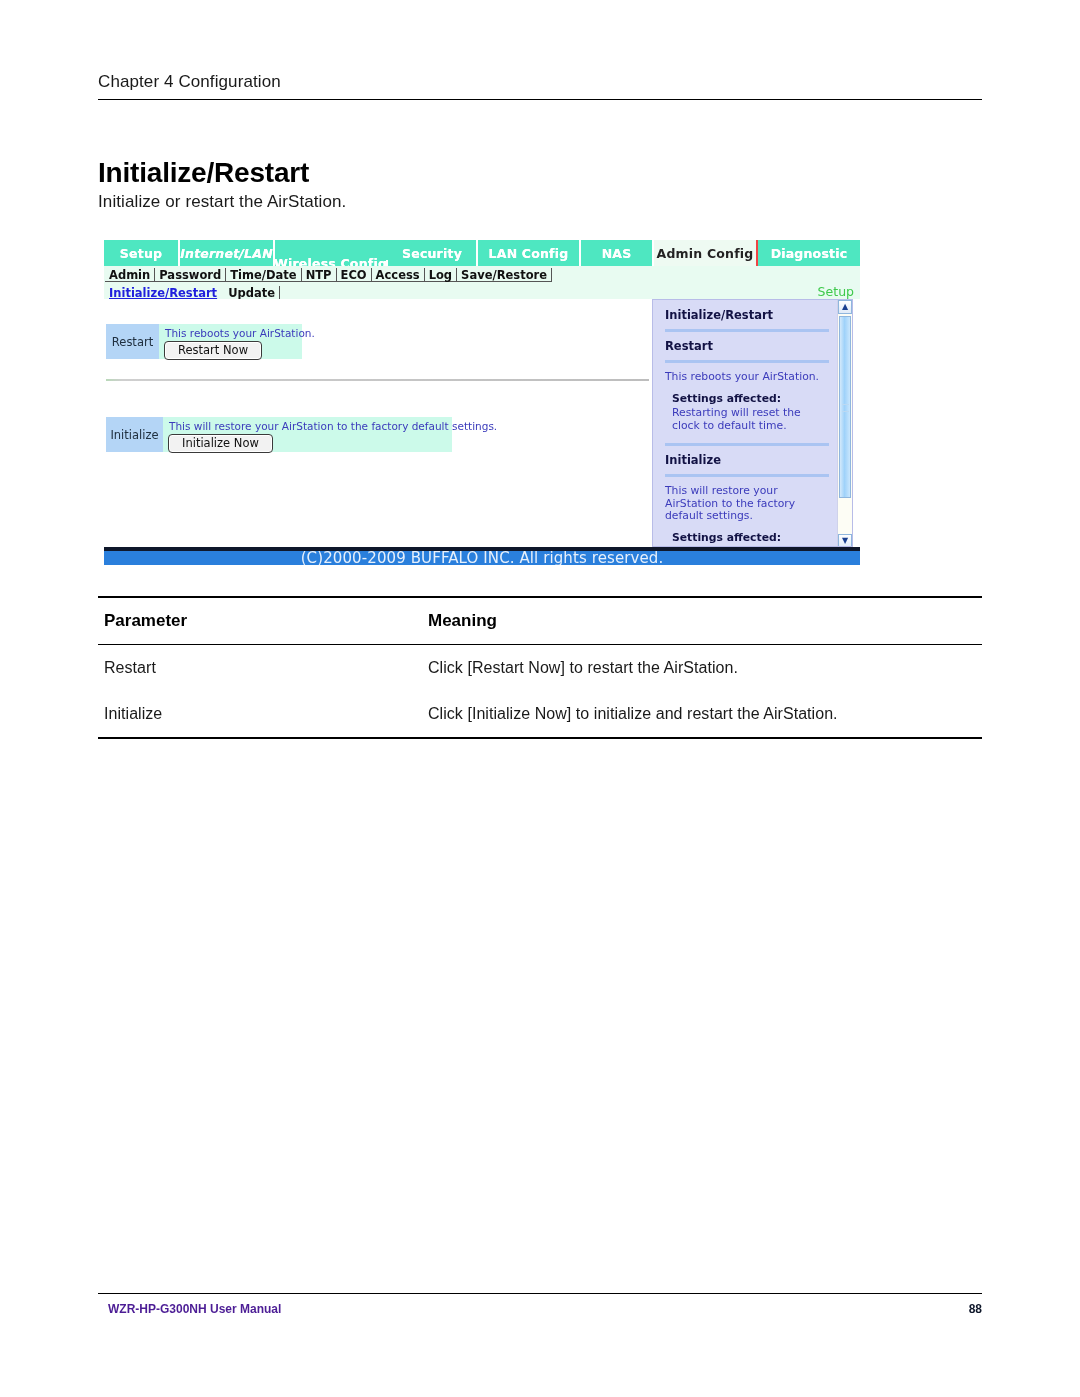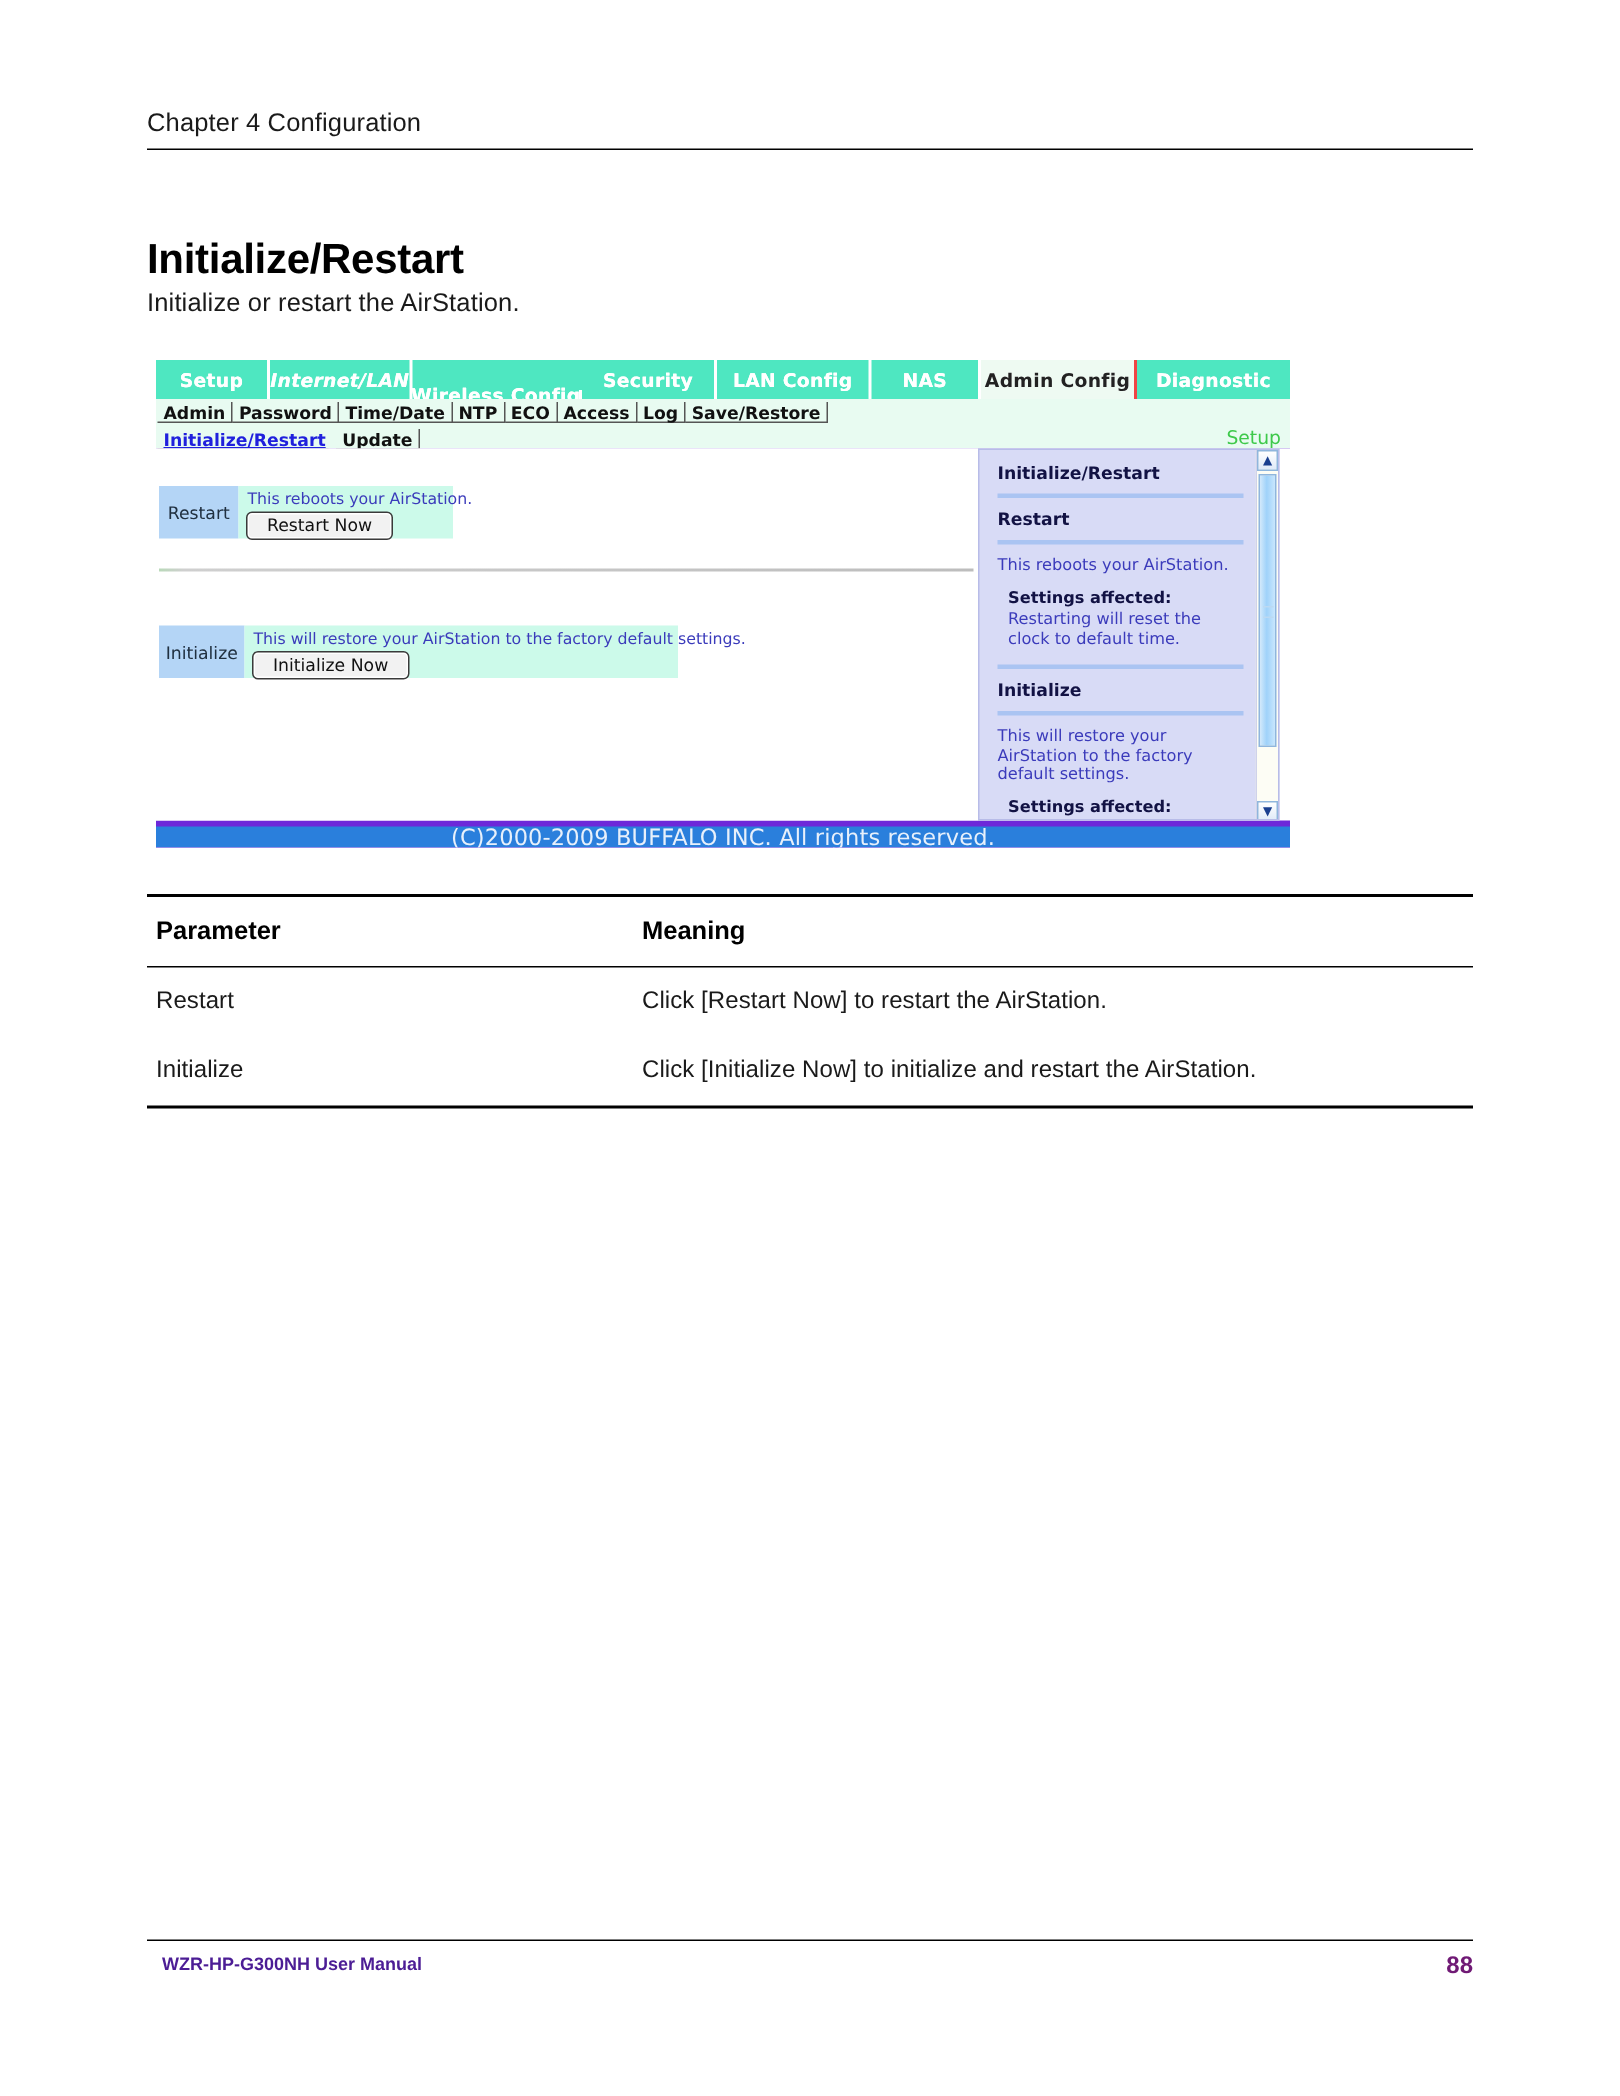--- a/index.html
+++ b/index.html
@@ -65,21 +65,21 @@
     letter-spacing: 0.1px;
   }
 
   
   .shot {
     position: absolute;
     left: 104px;
     top: 240px;
     width: 756px;
     height: 325px;
-    background: #6d28d9;
+    background: #0f172a;
     font-family: "DejaVu Sans", sans-serif;
     overflow: hidden;
   }
 
   
   .tabbar {
     position: absolute;
     left: 0; top: 0;
     width: 756px;
     height: 26px;
@@ -390,23 +390,23 @@
     font-size: 12px;
     font-weight: bold;
     color: #4c1d95;
   }
   .foot-right {
     position: absolute;
     left: 98px;
     top: 1302px;
     width: 884px;
     text-align: right;
-    font-size: 16px;
-    font-weight: bold;
-    color: #701a75;
+    font-size: 12px;
+    font-weight: bold;
+    color: #0f172a;
   }
 </style>
 </head>
 <body>
 
 <div class="page">
 
   <div class="chapter-head">
     <span class="ch-label">Chapter 4   Configuration</span>
   </div>

